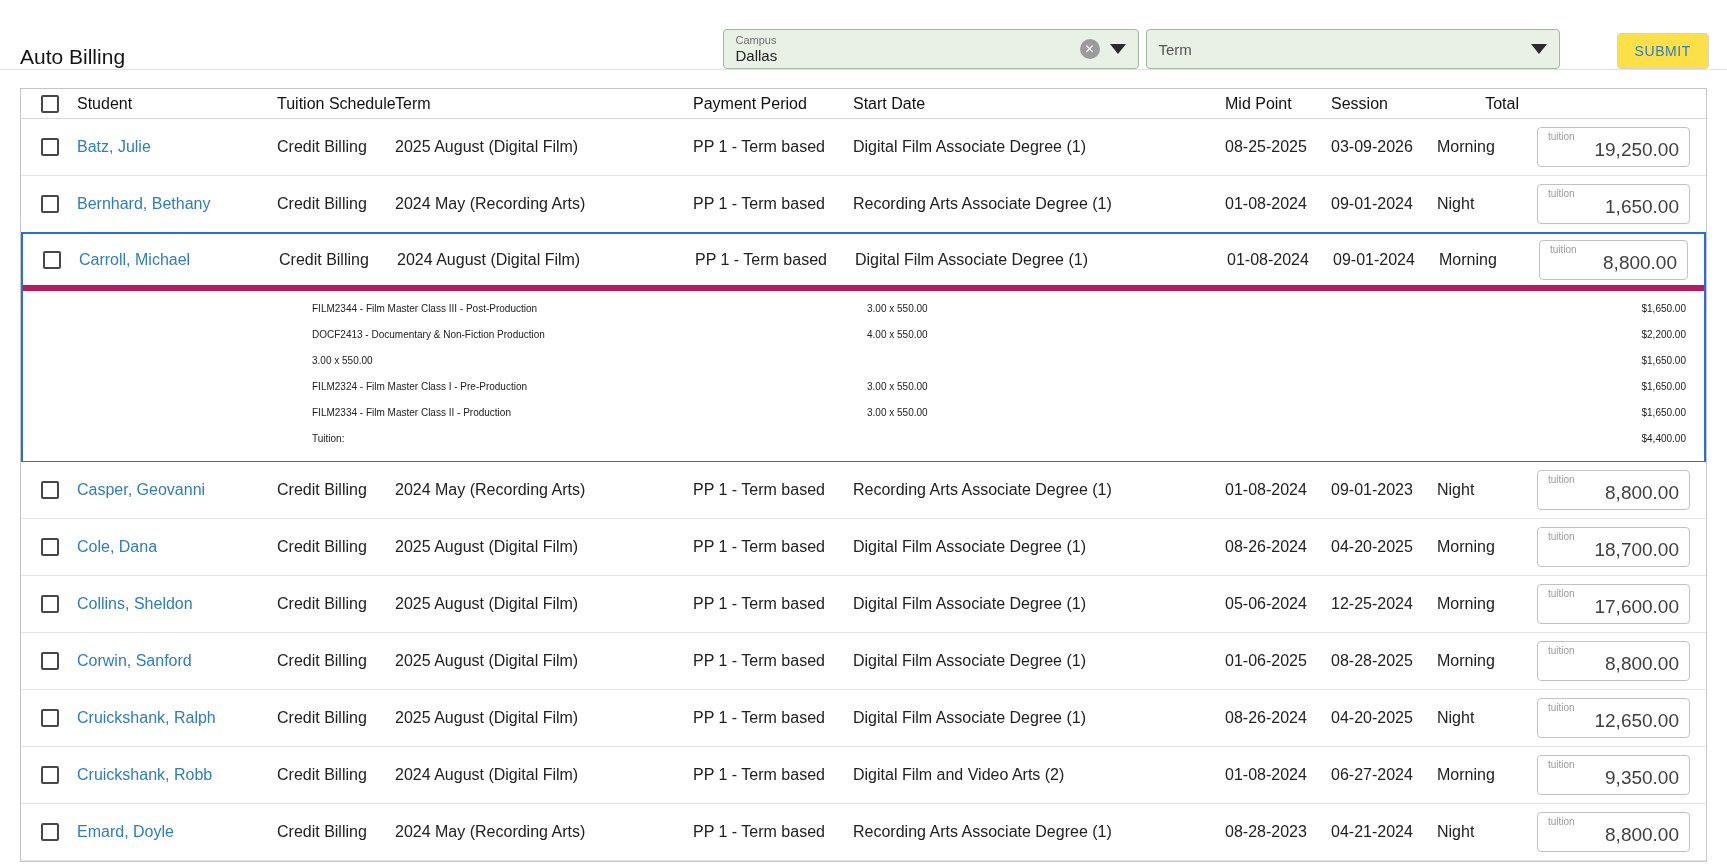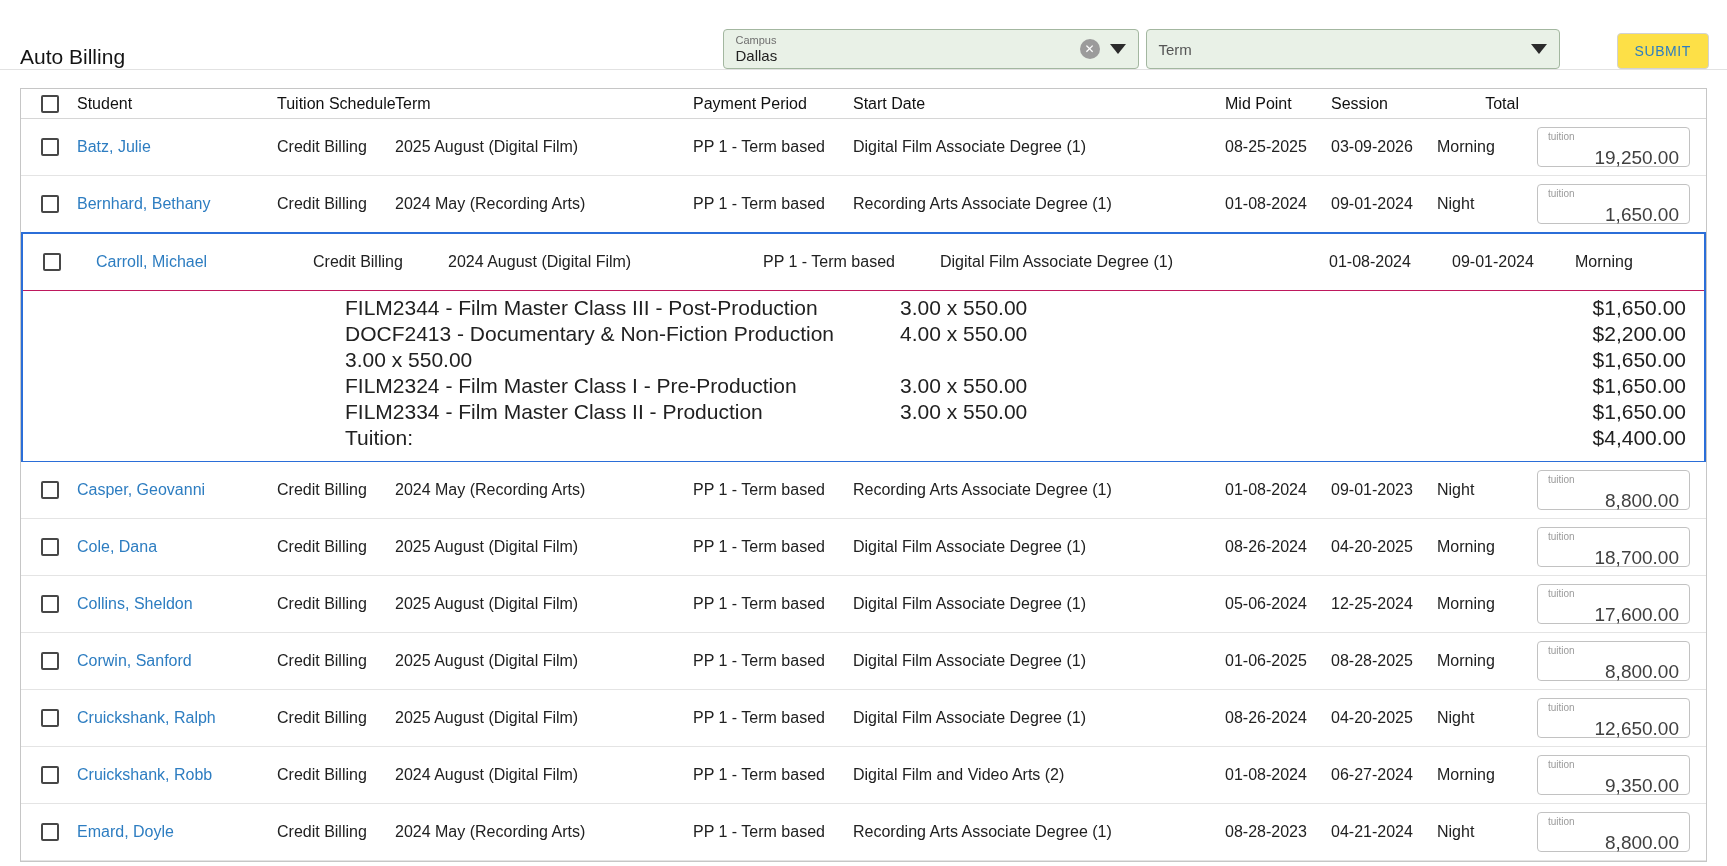--- a/index.html
+++ b/index.html
@@ -79,35 +79,35 @@
     background: #fff; cursor: pointer; display: inline-block;
   }
   .student-link { color: #2d7dc1; text-decoration: none; cursor: pointer; }
   .th-total { text-align: right; padding-right: 18px; }
 
   .total-cell { display: flex; justify-content: flex-end; padding-right: 16px; }
   .tuition-box {
     width: 166px; height: 40px;
     border: 1px solid #c2c2c2; border-radius: 4px;
     background: #fff;
-    padding: 3px 10px 1px;
+    padding: 3px 10px 9px;
     display: flex; flex-direction: row; justify-content: space-between;
     cursor: text;
   }
   .tlabel { font-size: 10px; color: #9b9b9b; line-height: 11px; }
   .tvalue { font-size: 19px; color: #404040; align-self: flex-end; line-height: 14px; margin-left: 10px; }
 
   
   .expanded-group { border: 2px solid #2b6ed8; margin: -1px 0; background: #fff; }
-  .expanded-group .trow { border-bottom: 1px solid #be185d; gap: 17px; }
+  .expanded-group .trow { border-bottom: 6px solid #be185d; }
   .details { padding: 4px 0 10px; }
   .dline {
     display: flex; align-items: center;
-    height: 26px; font-size: 21px; color: #212121;
-    padding-left: 289px; padding-right: 18px; margin-left: 33px;
+    height: 26px; font-size: 10px; color: #212121;
+    padding-left: 289px; padding-right: 18px;
   }
   .d-course { width: 555px; overflow: hidden; white-space: nowrap; }
   .d-qty { }
   .d-amount { margin-left: auto; }
 </style>
 </head>
 <body>
 
 <div class="topbar">
   <div class="page-title">Auto Billing</div>

